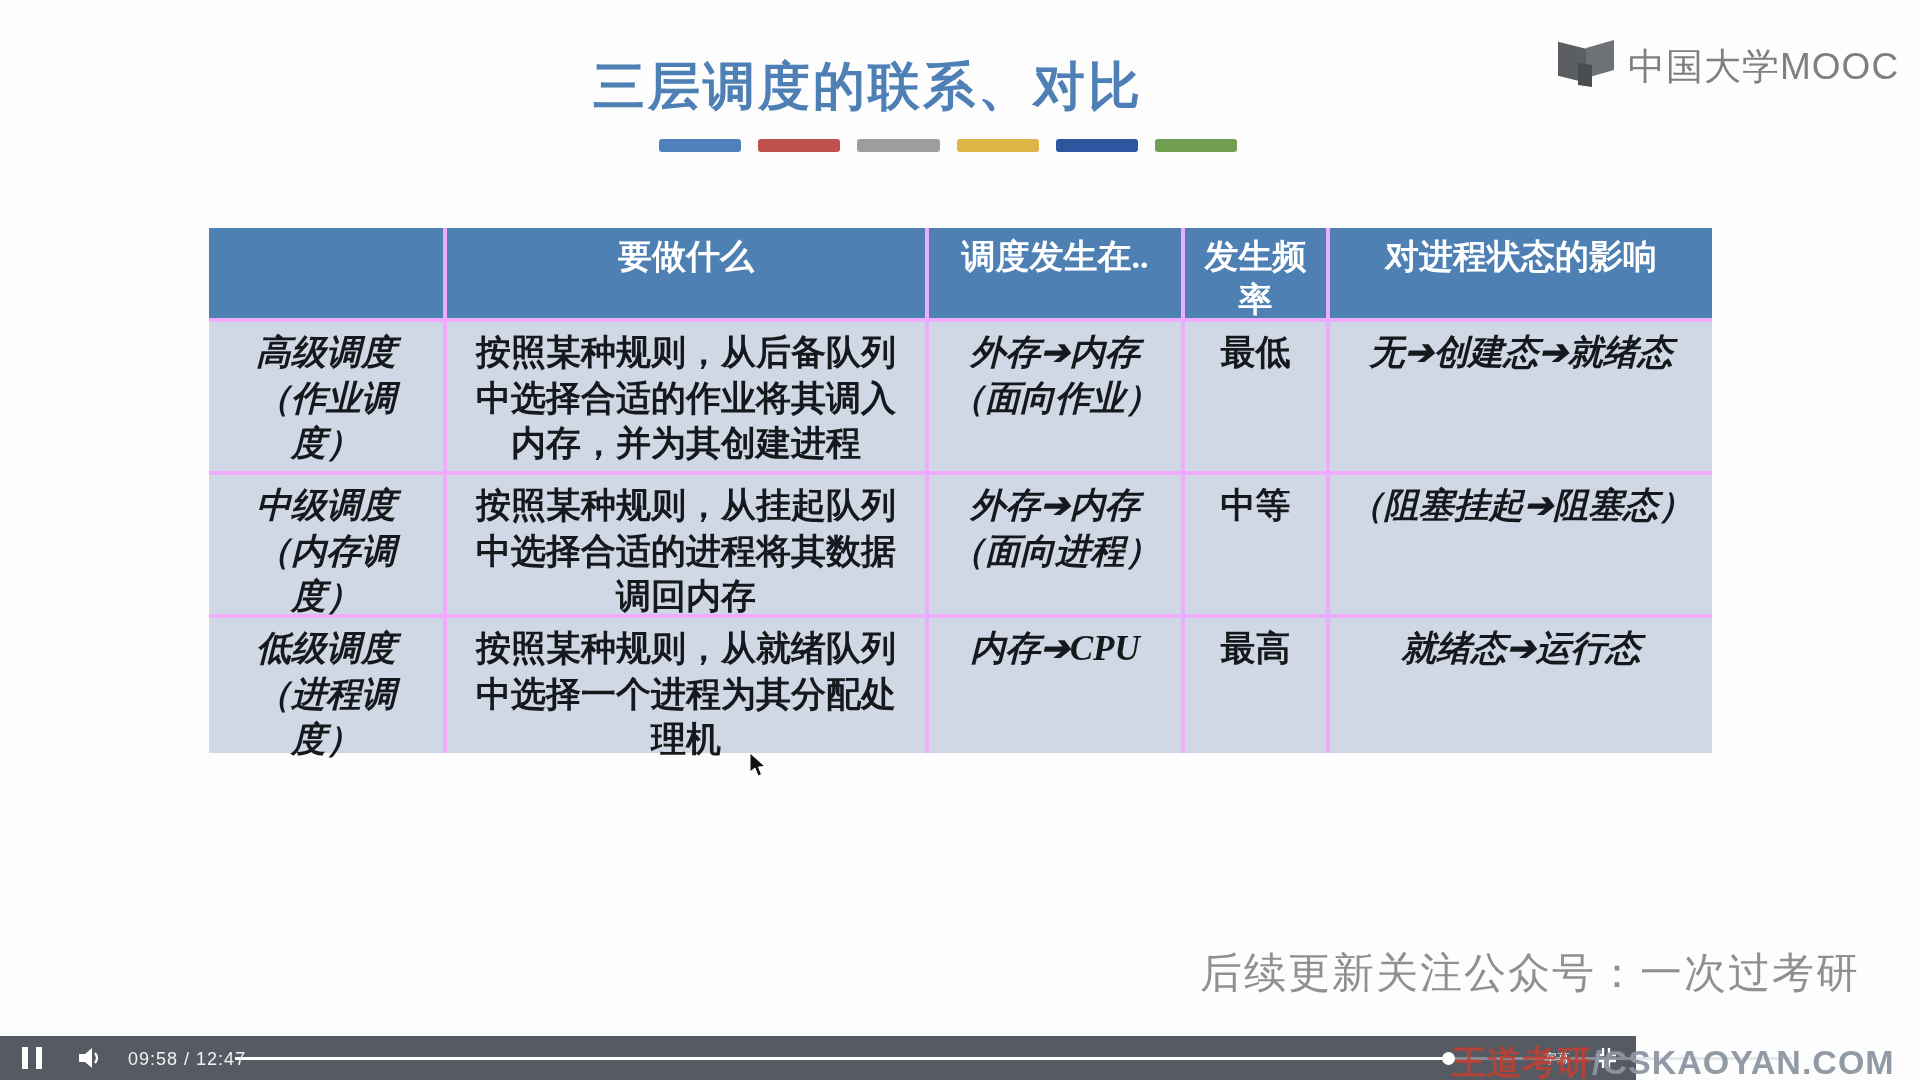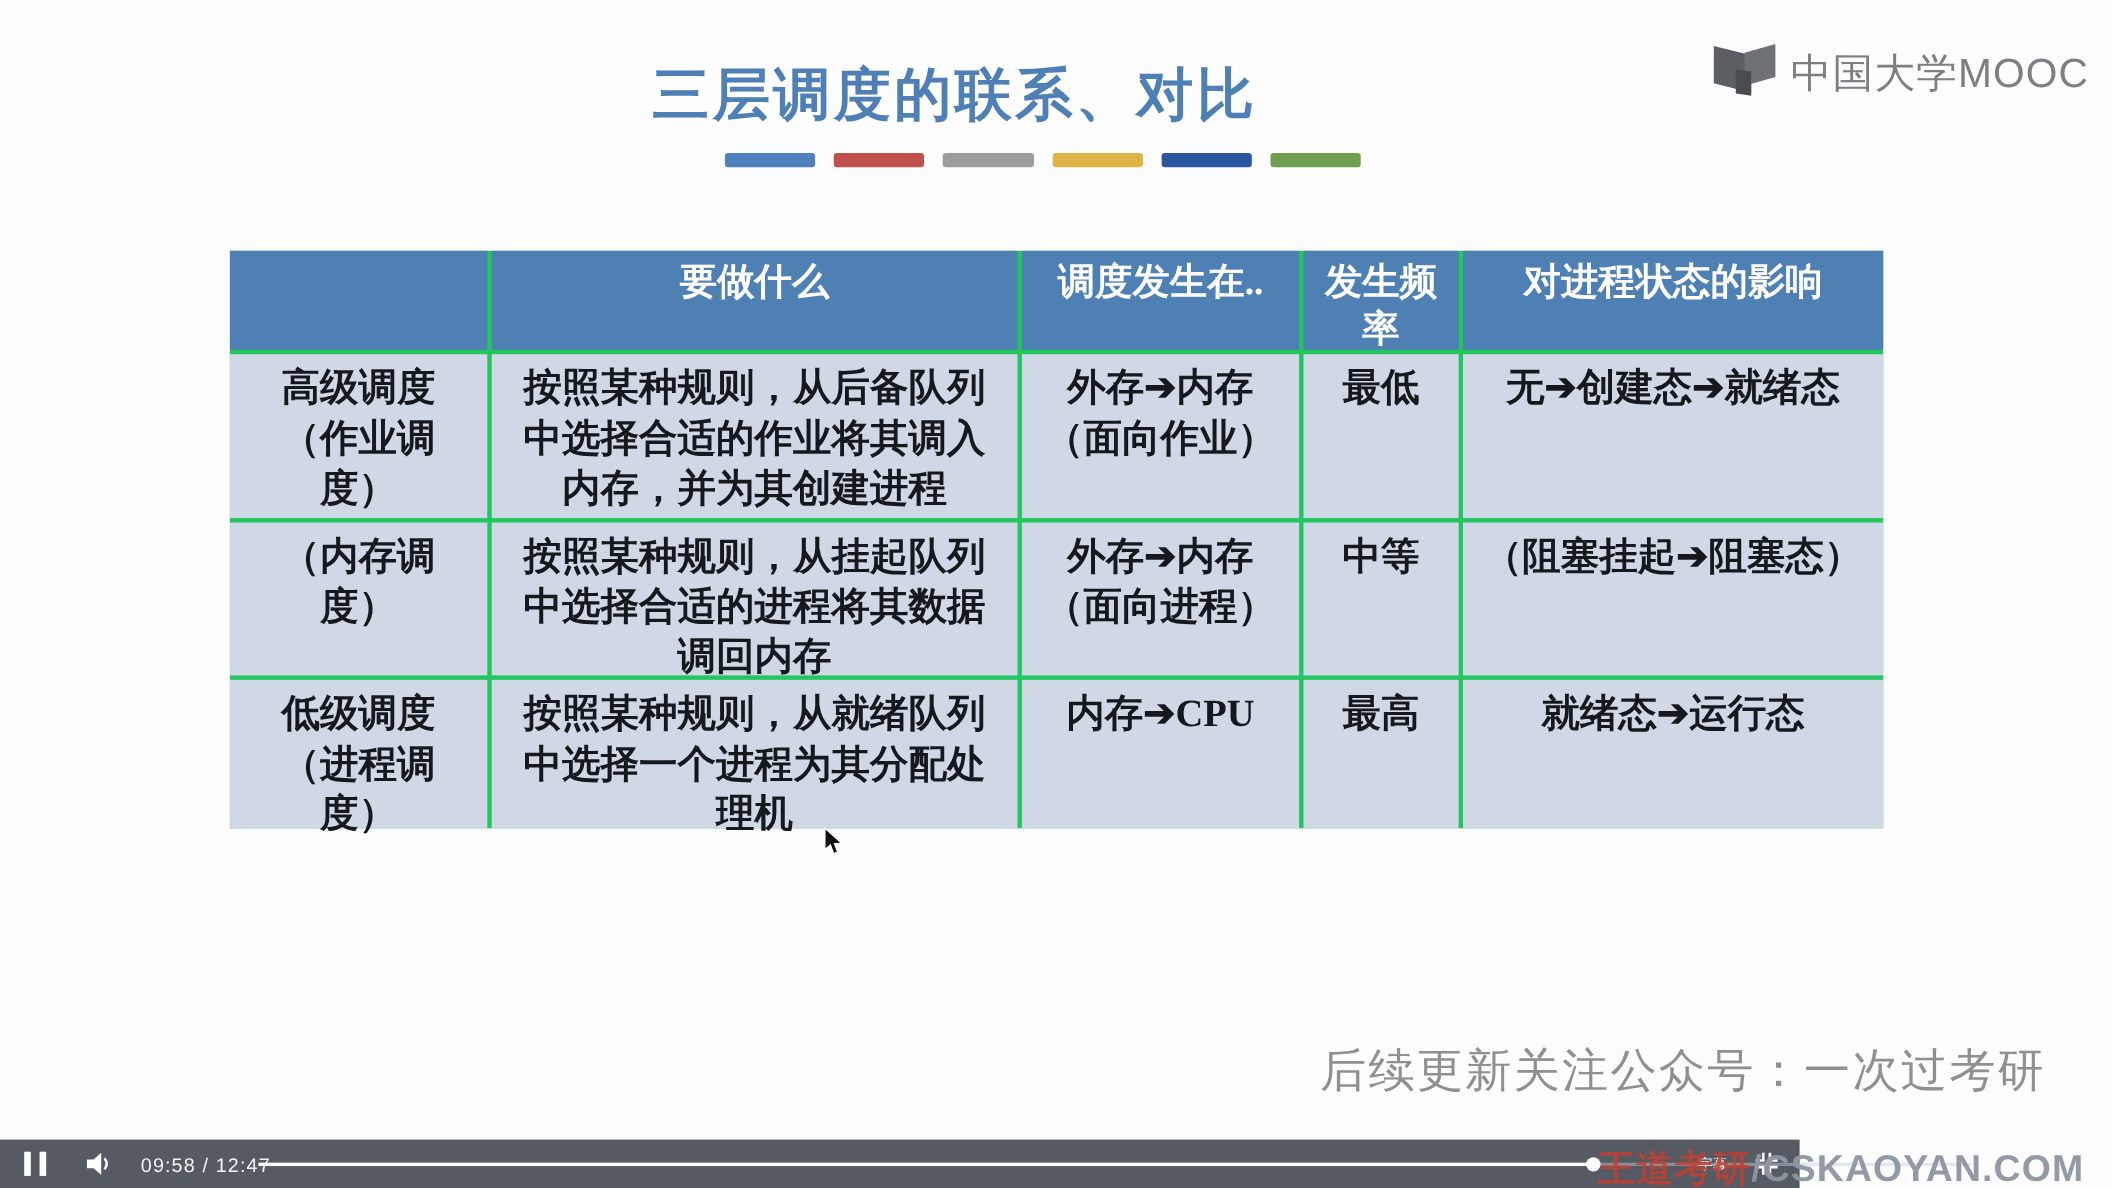--- a/index.html
+++ b/index.html
@@ -24,37 +24,37 @@
   }
   .underline .ubar { flex:1; height:13px; border-radius:3px; }
 
   
   .sched-table {
     position:absolute; left:209px; top:228px;
     display:grid;
     grid-template-columns:234px 478px 252px 141px 382px;
     grid-template-rows:90px 149px 139px 135px;
     gap:4px;
-    background:#22c55e;
+    background:#f0abfc;
   }
   .cell {
     font-family:"Liberation Serif","DejaVu Serif",serif;
     font-weight:700; text-align:center;
   }
   .th {
     background:#4e80b4; color:#ffffff;
     font-size:34px; line-height:1.25;
     padding:8px 10px 0;
   }
   .td {
     background:#cfd8e4; color:#15181c;
     font-size:35px; line-height:1.3;
     padding:8px 14px 0;
   }
-  .sub-line { display:block; }
+  .sub-line { display:block;font-style:italic; }
 
   
   .cursor { position:absolute; left:748px; top:752px; z-index:9; }
 
   
   .mooc-logo { position:absolute; left:1556px; top:38px; display:flex; align-items:flex-end; gap:10px; }
   .logo-icon { position:relative; width:62px; height:54px; }
   .logo-icon .p1 { position:absolute; left:2px; top:8px; width:34px; height:34px; background:#5b5e63; transform:skewY(14deg); }
   .logo-icon .p2 { position:absolute; left:30px; top:6px; width:28px; height:30px; background:#6e7176; transform:skewY(-16deg); }
   .logo-icon .p3 { position:absolute; left:22px; top:26px; width:14px; height:22px; background:#494c50; transform:skewY(8deg); }
@@ -150,20 +150,21 @@
     <span class="sub-line">外存➔内存</span>
     <span class="sub-line">（面向作业）</span>
   </div>
   <div class="cell td">最低</div>
   <div class="cell td">
     <span class="sub-line">无➔创建态➔就绪态</span>
     <span class="sub-line"></span>
   </div>
 
   <div class="cell td">
+    <span class="sub-line">中级调度</span>
     <span class="sub-line">（内存调度）</span>
   </div>
   <div class="cell td">按照某种规则，从挂起队列中选择合适的进程将其数据调回内存</div>
   <div class="cell td">
     <span class="sub-line">外存➔内存</span>
     <span class="sub-line">（面向进程）</span>
   </div>
   <div class="cell td">中等</div>
   <div class="cell td">
     <span class="sub-line">（阻塞挂起➔阻塞态）</span>

